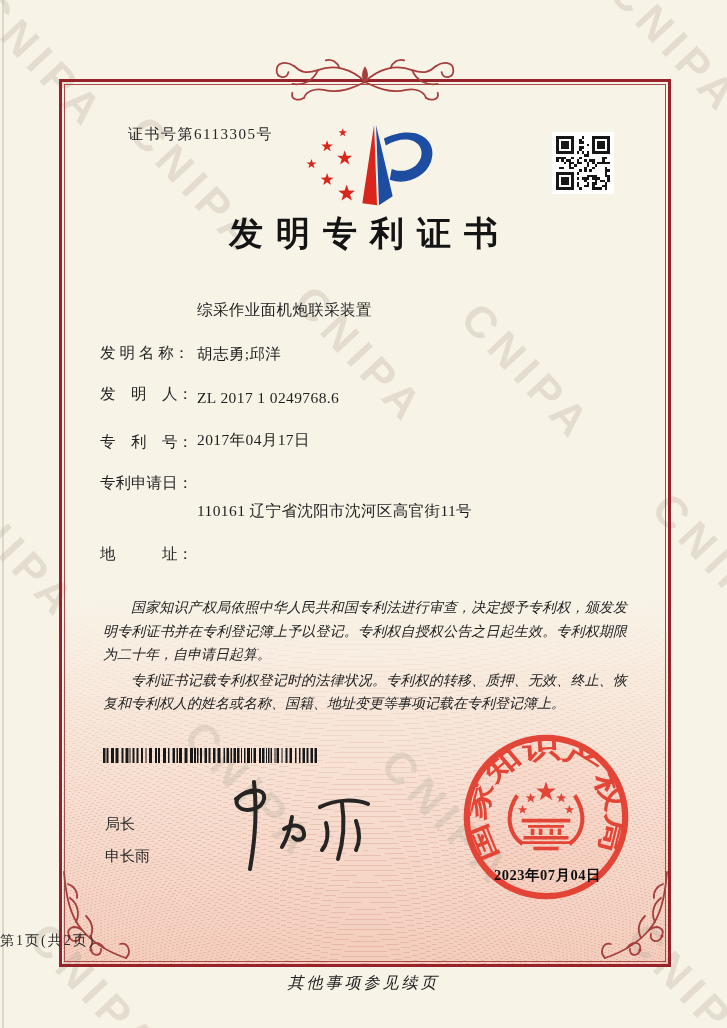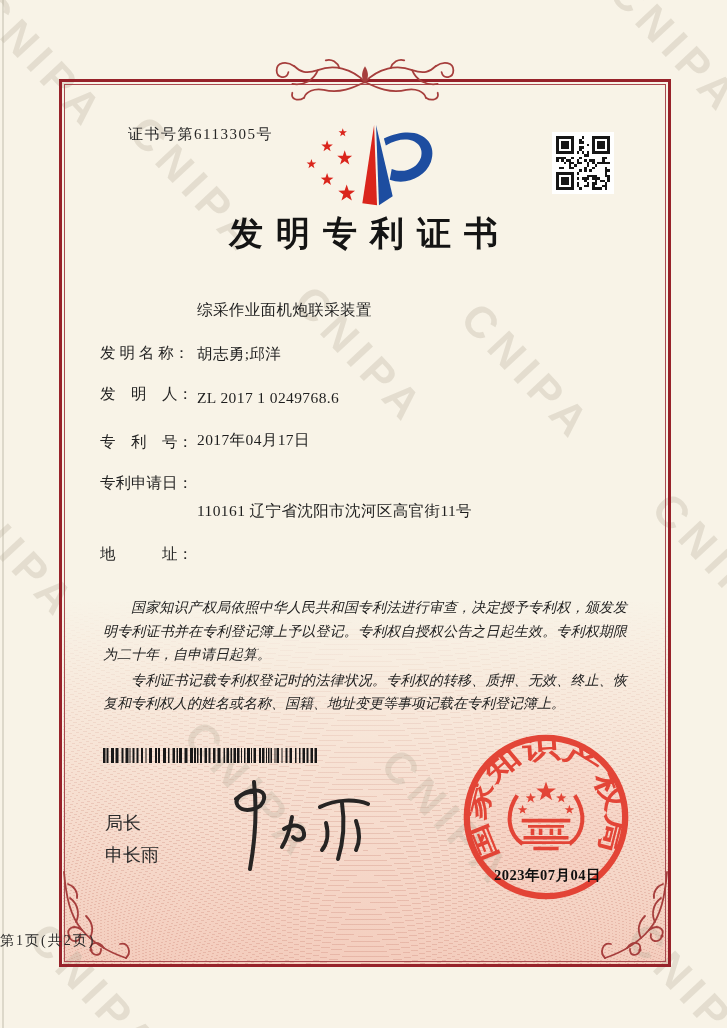--- a/index.html
+++ b/index.html
@@ -31,22 +31,22 @@
   .row{position:absolute;left:100px;width:560px;font-size:15.5px;color:#1e1e1e;}
   .lbl{display:inline-block;width:97px;white-space:pre;vertical-align:top;color:#242424;margin-top:43px;}
   .val{letter-spacing:.4px;}
   .val2lines div{line-height:26px;}
   .pair2{position:absolute;left:247px;top:0;}
   .bodytext{position:absolute;left:103px;top:596px;width:524px;font-size:14px;line-height:23.5px;
             text-align:justify;color:#212121;font-style:italic;}
   .bodytext p{margin:0;text-indent:2em;}
   .bodytext p+p{margin-top:2px;}
   .barcode{position:absolute;left:103px;top:748px;width:218px;height:15px;}
-  .duty{position:absolute;left:105px;top:808px;font-family:Liberation Mono, monospace;
-        font-size:18px;color:#2a2a2a;line-height:32px;}
+  .duty{position:absolute;left:105px;top:808px;font-family:Liberation Serif, serif;
+        font-size:15px;color:#2a2a2a;line-height:32px;}
   .sig{position:absolute;left:208px;top:779px;width:172px;height:94px;}
   .seal{position:absolute;left:456px;top:727px;width:180px;height:180px;opacity:.93;}
   .sealdate{position:absolute;left:494px;top:866px;font-size:14.5px;font-weight:600;color:#101010;z-index:4;
             letter-spacing:.5px;}
   .pageno{position:absolute;left:0;right:0;top:932px;text-align:left;font-size:14px;letter-spacing:2px;color:#2b2b2b;}
   .contnote{position:absolute;left:0;right:0;top:973px;text-align:center;font-size:16px;letter-spacing:3px;
             color:#222;font-style:italic;}
   .ornament-top{position:absolute;left:257px;top:56px;width:216px;height:46px;z-index:3;}
   .corner{position:absolute;width:74px;height:96px;z-index:3;}
   .corner.br{left:597px;top:868px;}
@@ -467,14 +467,15 @@
         <path d="M-27,0h54v4h-54z M-20,7h40v3h-40z M-25,19h50v4h-50z M-29,25h58v3h-58z"></path>
         <path d="M-17,11h4v7h-4z M-8,11h4v7h-4z M4,11h4v7h-4z M13,11h4v7h-4z"></path>
         <path d="M-32,-26 C-45,-6 -43,16 -26,28" stroke="#e23a2c" stroke-width="4.5" fill="none"></path>
         <path d="M32,-26 C45,-6 43,16 26,28" stroke="#e23a2c" stroke-width="4.5" fill="none"></path>
         <path d="M-14,31h28v4h-28z"></path>
       </g>
     </svg>
     <div class="sealdate">2023年07月04日</div>
 
     <div class="pageno">第1页(共2页)</div>
+    <div class="contnote">其他事项参见续页</div>
   </div>
 </div>
 
 </body></html>

